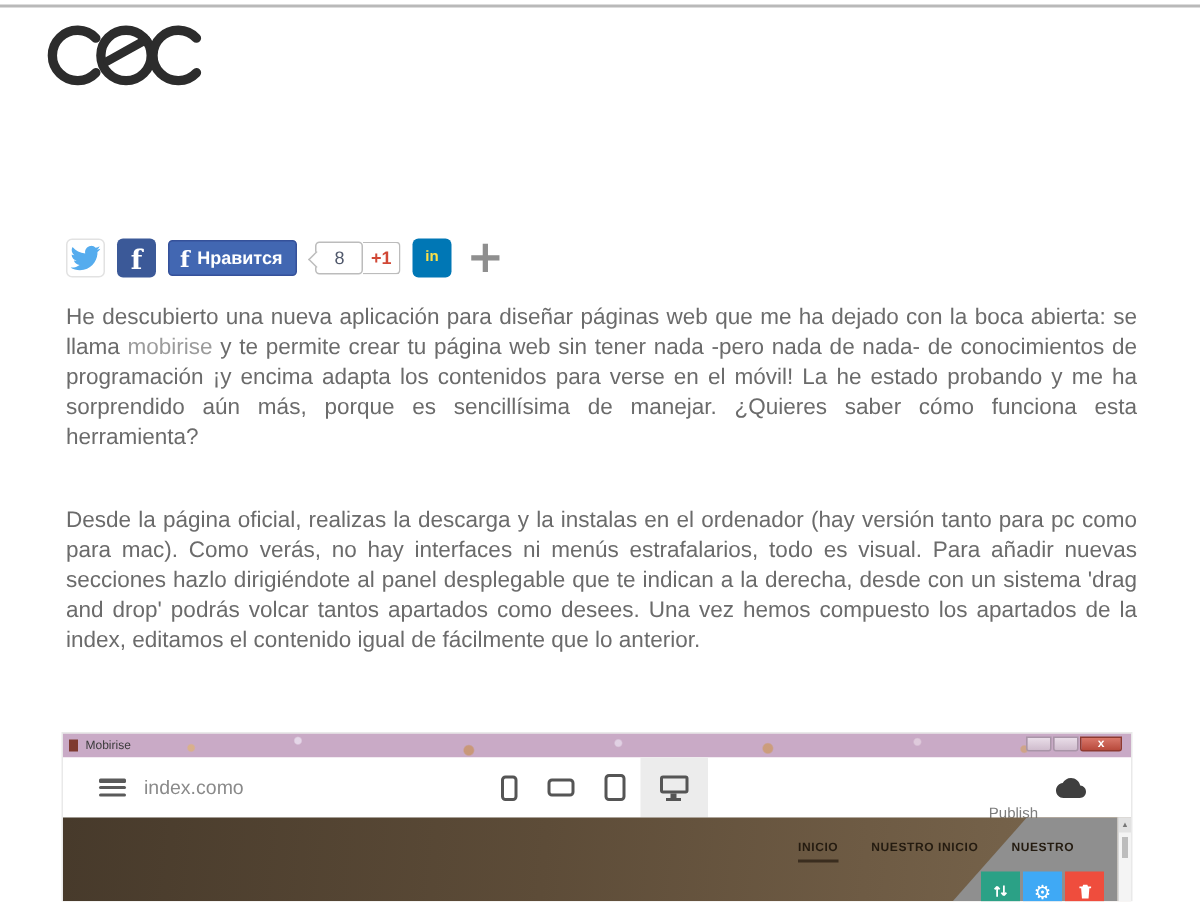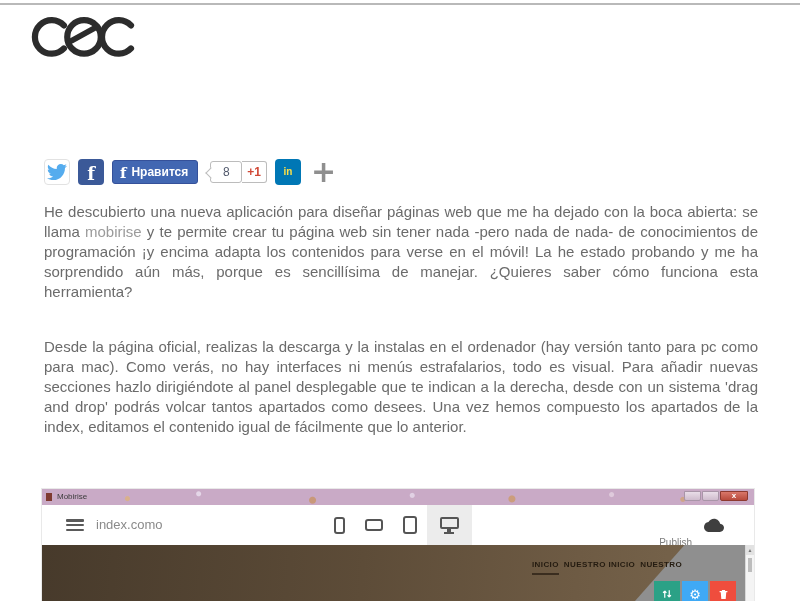--- a/index.html
+++ b/index.html
@@ -76,21 +76,21 @@
   .monitor{position:relative;width:19px;height:17px;}
   .monitor .screen{box-sizing:border-box;width:19px;height:12px;border:2px solid #555;border-radius:2px;}
   .monitor .stand{position:absolute;left:7px;top:12px;width:4px;height:3px;background:#555;}
   .monitor .base{position:absolute;left:4px;top:15px;width:10px;height:2px;background:#555;}
   .publish{position:absolute;right:62px;top:12px;font-size:10px;color:#7d7d7d;margin-top:20px;}
   .cloud{position:absolute;right:30px;top:12px;width:20px;height:15px;}
   .preview{position:absolute;left:0;top:56px;width:712px;height:56px;
         background:linear-gradient(95deg,#473a2b 0%,#5d4c38 45%,#6e5b44 75%,#7a674e 100%);}
   .gray-wedge{position:absolute;right:9px;top:0;width:110px;height:56px;background:#8f8f8f;
         clip-path:polygon(45% 0,100% 0,100% 100%,0 100%);}
-  .site-nav{position:absolute;left:490px;top:15px;display:flex;gap:5px;
+  .site-nav{position:absolute;left:490px;top:15px;display:flex;gap:22px;
         font-size:8px;font-weight:bold;color:#241b10;letter-spacing:.4px;text-align:right;}
   .site-nav .active{border-bottom:2px solid #3a2d1f;padding-bottom:4px;}
   .block-actions{position:absolute;left:612px;top:36px;display:flex;gap:2px;}
   .act-btn{width:26px;height:26px;display:flex;align-items:center;justify-content:center;color:#fff;}
   .act-teal{background:#2ba186;}
   .act-blue{background:#3fa9f5;font-size:13px;line-height:1;}
   .act-red{background:#ef4d3d;}
   .scrollbar{position:absolute;right:0;top:0;width:9px;height:56px;background:#f4f4f4;
         border-left:1px solid #d8d8d8;box-sizing:border-box;}
   .scroll-up{width:100%;height:10px;background:#e2e2e2;font-size:5px;line-height:10px;

